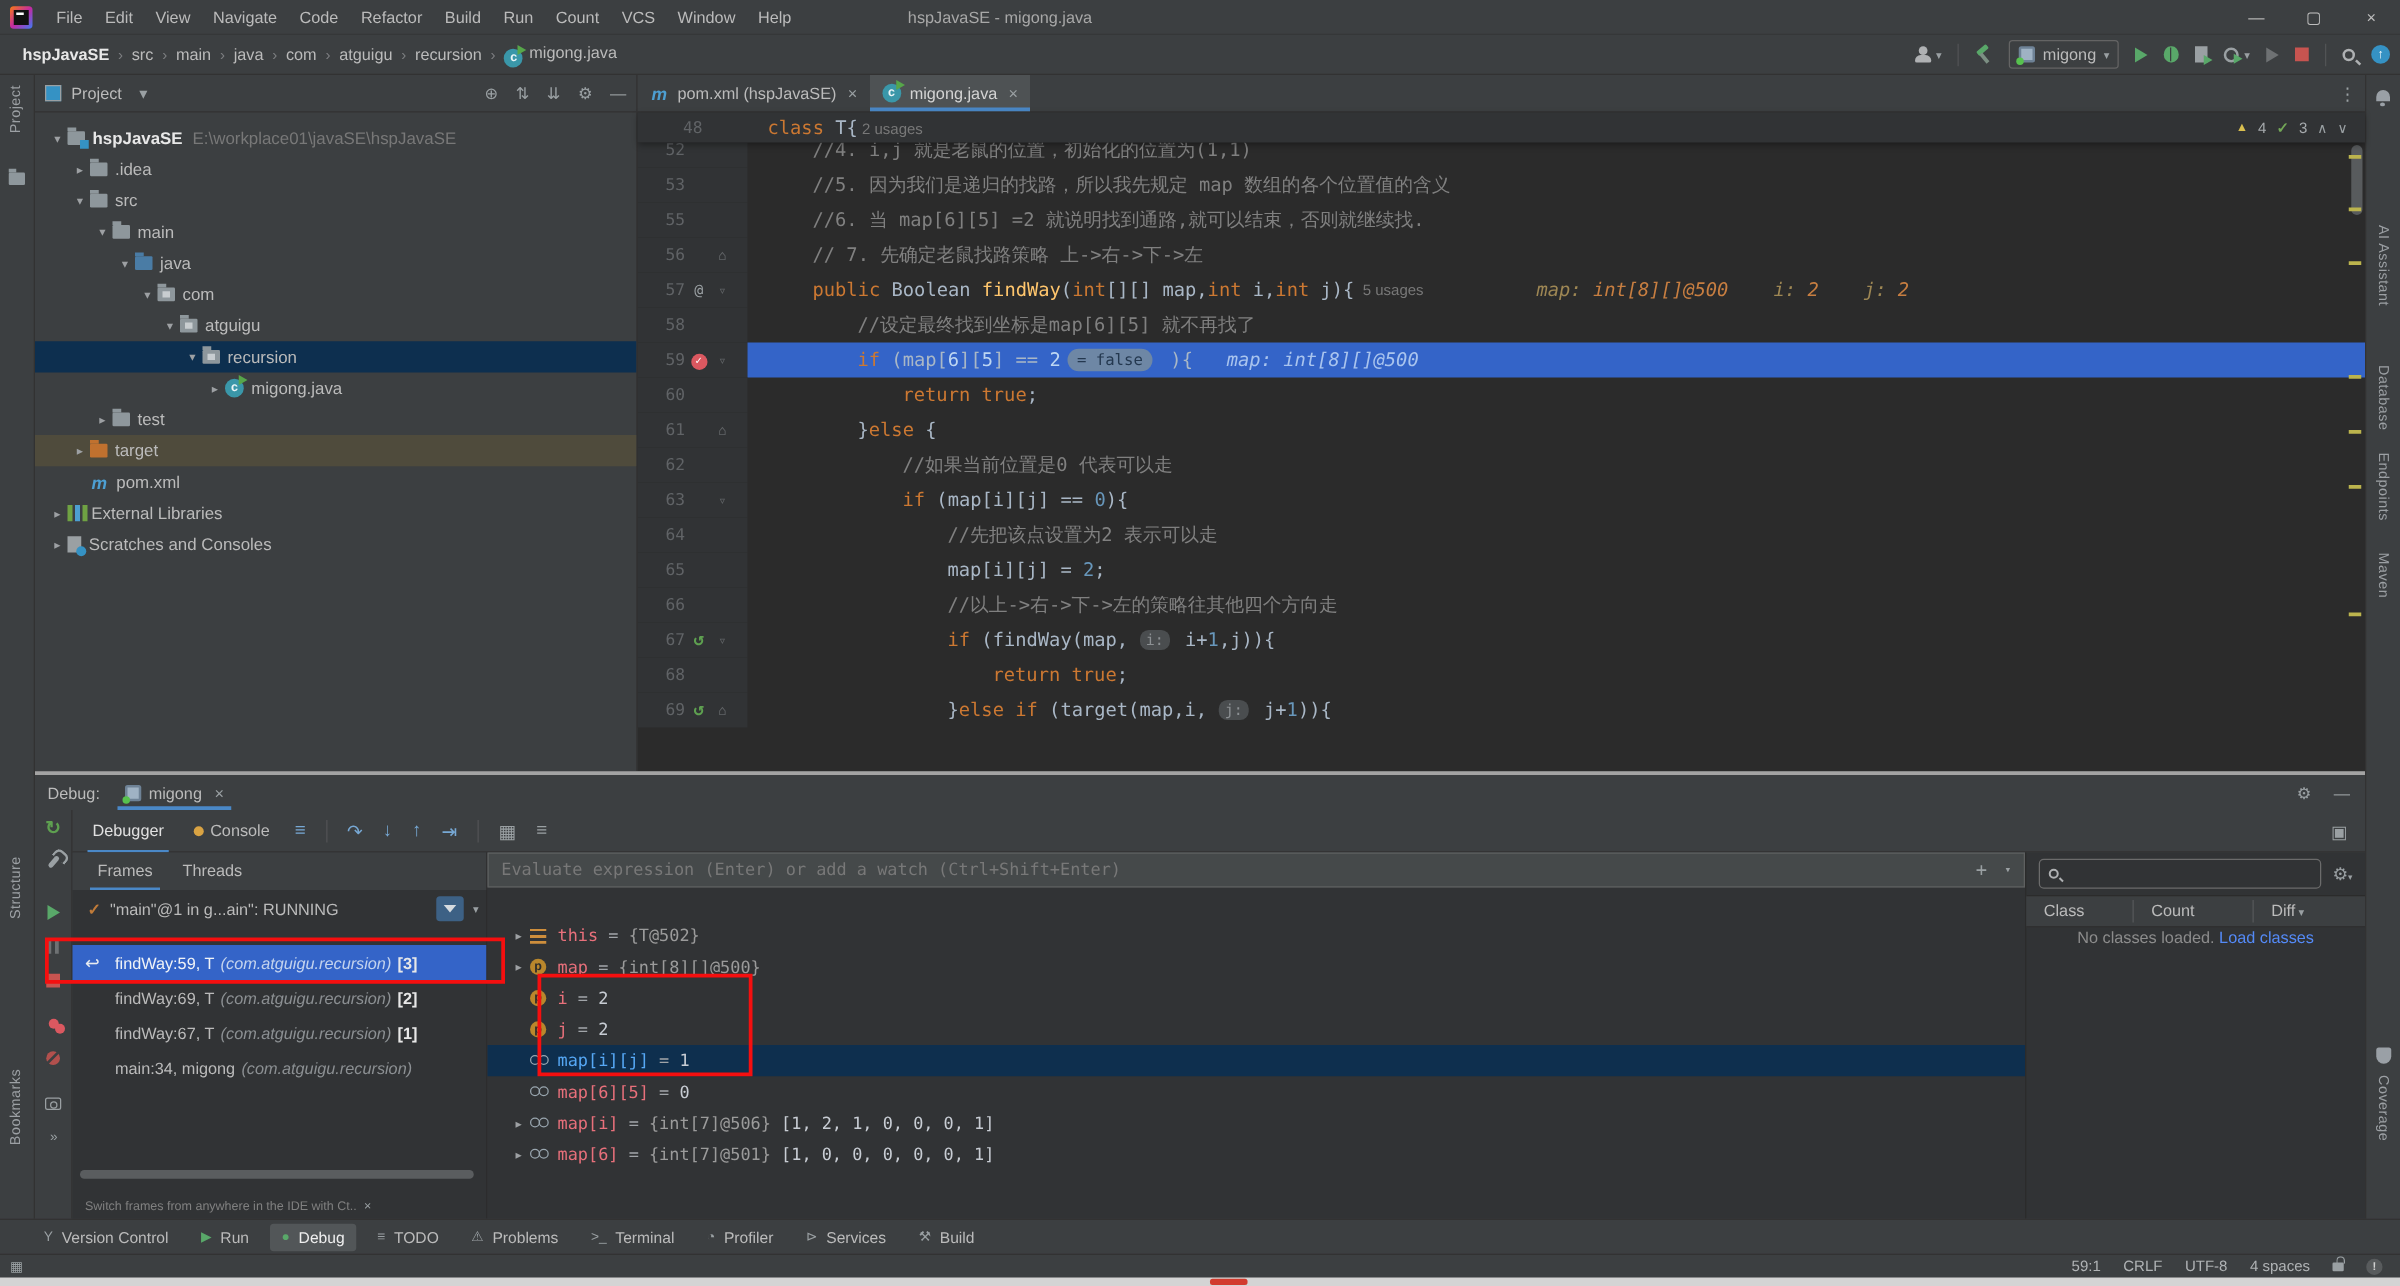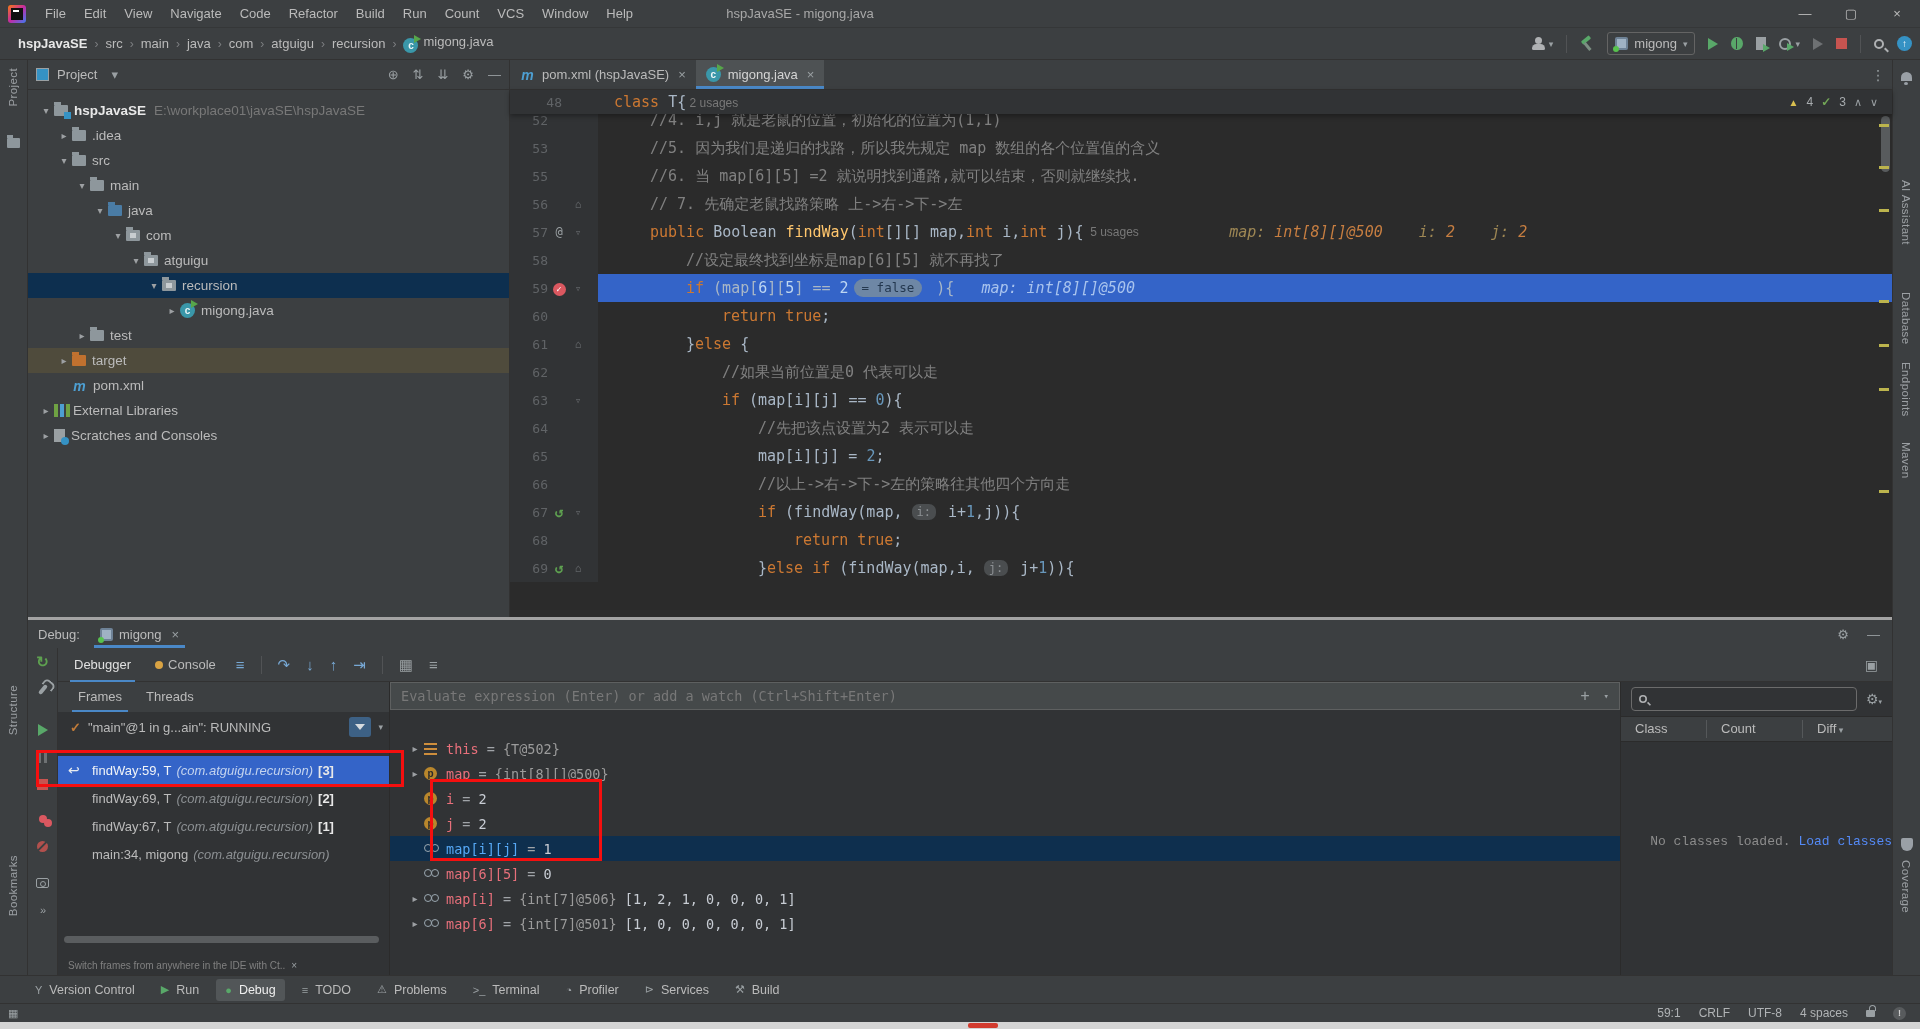--- a/index.html
+++ b/index.html
@@ -215,21 +215,21 @@
   #mem-tabs{height:30px;display:flex;gap:6px;padding-left:14px;background:#3C3F41;}
   .mtab{position:relative;padding:0 8px;line-height:30px;color:#BBBBBB;}
   .mtab.active{color:#E0E0E0;}
   .mtab.active::after{content:"";position:absolute;left:4px;right:4px;bottom:0;height:2px;background:#A0A0A0;}
   #mem-search{height:34px;display:flex;align-items:center;padding:0 10px;gap:9px;}
   #mem-search .box{flex:1;height:24px;border:1px solid #6B6B6B;border-radius:4px;display:flex;align-items:center;padding:0 6px;}
   #mem-search .gear{color:#9AA0A3;font-size:14px;}
   #mem-cols{height:26px;display:flex;align-items:center;background:#3C3F41;border-top:1px solid #2B2B2B;border-bottom:1px solid #2B2B2B;}
   .mcol{padding-left:14px;color:#BBBBBB;border-right:1px solid #55585A;height:18px;line-height:18px;}
   .mcol:nth-child(1){width:86px;} .mcol:nth-child(2){width:96px;} .mcol:nth-child(3){border-right:none;flex:1;}
-  #mem-empty{margin-top:92px;text-align:right;font-size:13px;color:#8C8C8C;font-family:Liberation Mono, monospace;}
+  #mem-empty{text-align:center;font-size:13px;color:#8C8C8C;}
   #mem-empty .link{color:#548AF7;}
 
   
   #bottombar{position:absolute;left:0;top:975px;width:1920px;height:28px;background:#3C3F41;border-top:1px solid #323232;display:flex;align-items:center;padding-left:26px;gap:8px;}
   .bbtn{display:flex;align-items:center;gap:7px;height:22px;padding:0 9px;color:#BBBBBB;font-size:12.5px;border-radius:3px;}
   .bbtn.active{background:#525658;color:#EFEFEF;}
   .bico{color:#9AA0A3;font-size:11px;}
   .bico.green{color:#59A869;}
   #statusbar{position:absolute;left:0;top:1003px;width:1920px;height:19px;background:#3C3F41;border-top:1px solid #323232;display:flex;align-items:center;font-size:12px;color:#B0B3B5;}
   #statusbar .grid{margin-left:8px;color:#9AA0A3;font-size:11px;}
@@ -571,21 +571,21 @@
                 <span class="fold"></span>
               </div>
               <div class="cline" style="padding-left: 196px;"><span class="tk-kw">return true</span><span class="tk-pl">;</span></div>
             </div>
             <div class="crow">
               <div class="gut">
                 <span class="lnum">69</span>
                 <span class="gic"><span class="rec">↺</span></span>
                 <span class="fold">⌂</span>
               </div>
-              <div class="cline" style="padding-left: 160px;"><span class="tk-pl">}</span><span class="tk-kw">else if </span><span class="tk-pl">(findWay(map,i, </span><span class="chipP">j:</span><span class="tk-pl"> j+</span><span class="tk-num">1</span><span class="tk-pl">)){</span></div>
+              <div class="cline" style="padding-left: 160px;"><span class="tk-pl">}</span><span class="tk-kw">else if </span><span class="tk-pl">(target(map,i, </span><span class="chipP">j:</span><span class="tk-pl"> j+</span><span class="tk-num">1</span><span class="tk-pl">)){</span></div>
             </div>
           </div>
         <div class="vthumb"></div>
       <div class="emark" style="top: 10px;"></div>
           <div class="emark" style="top: 52px;"></div>
           <div class="emark" style="top: 95px;"></div>
           <div class="emark" style="top: 186px;"></div>
           <div class="emark" style="top: 230px;"></div>
           <div class="emark" style="top: 274px;"></div>
           <div class="emark" style="top: 376px;"></div>

